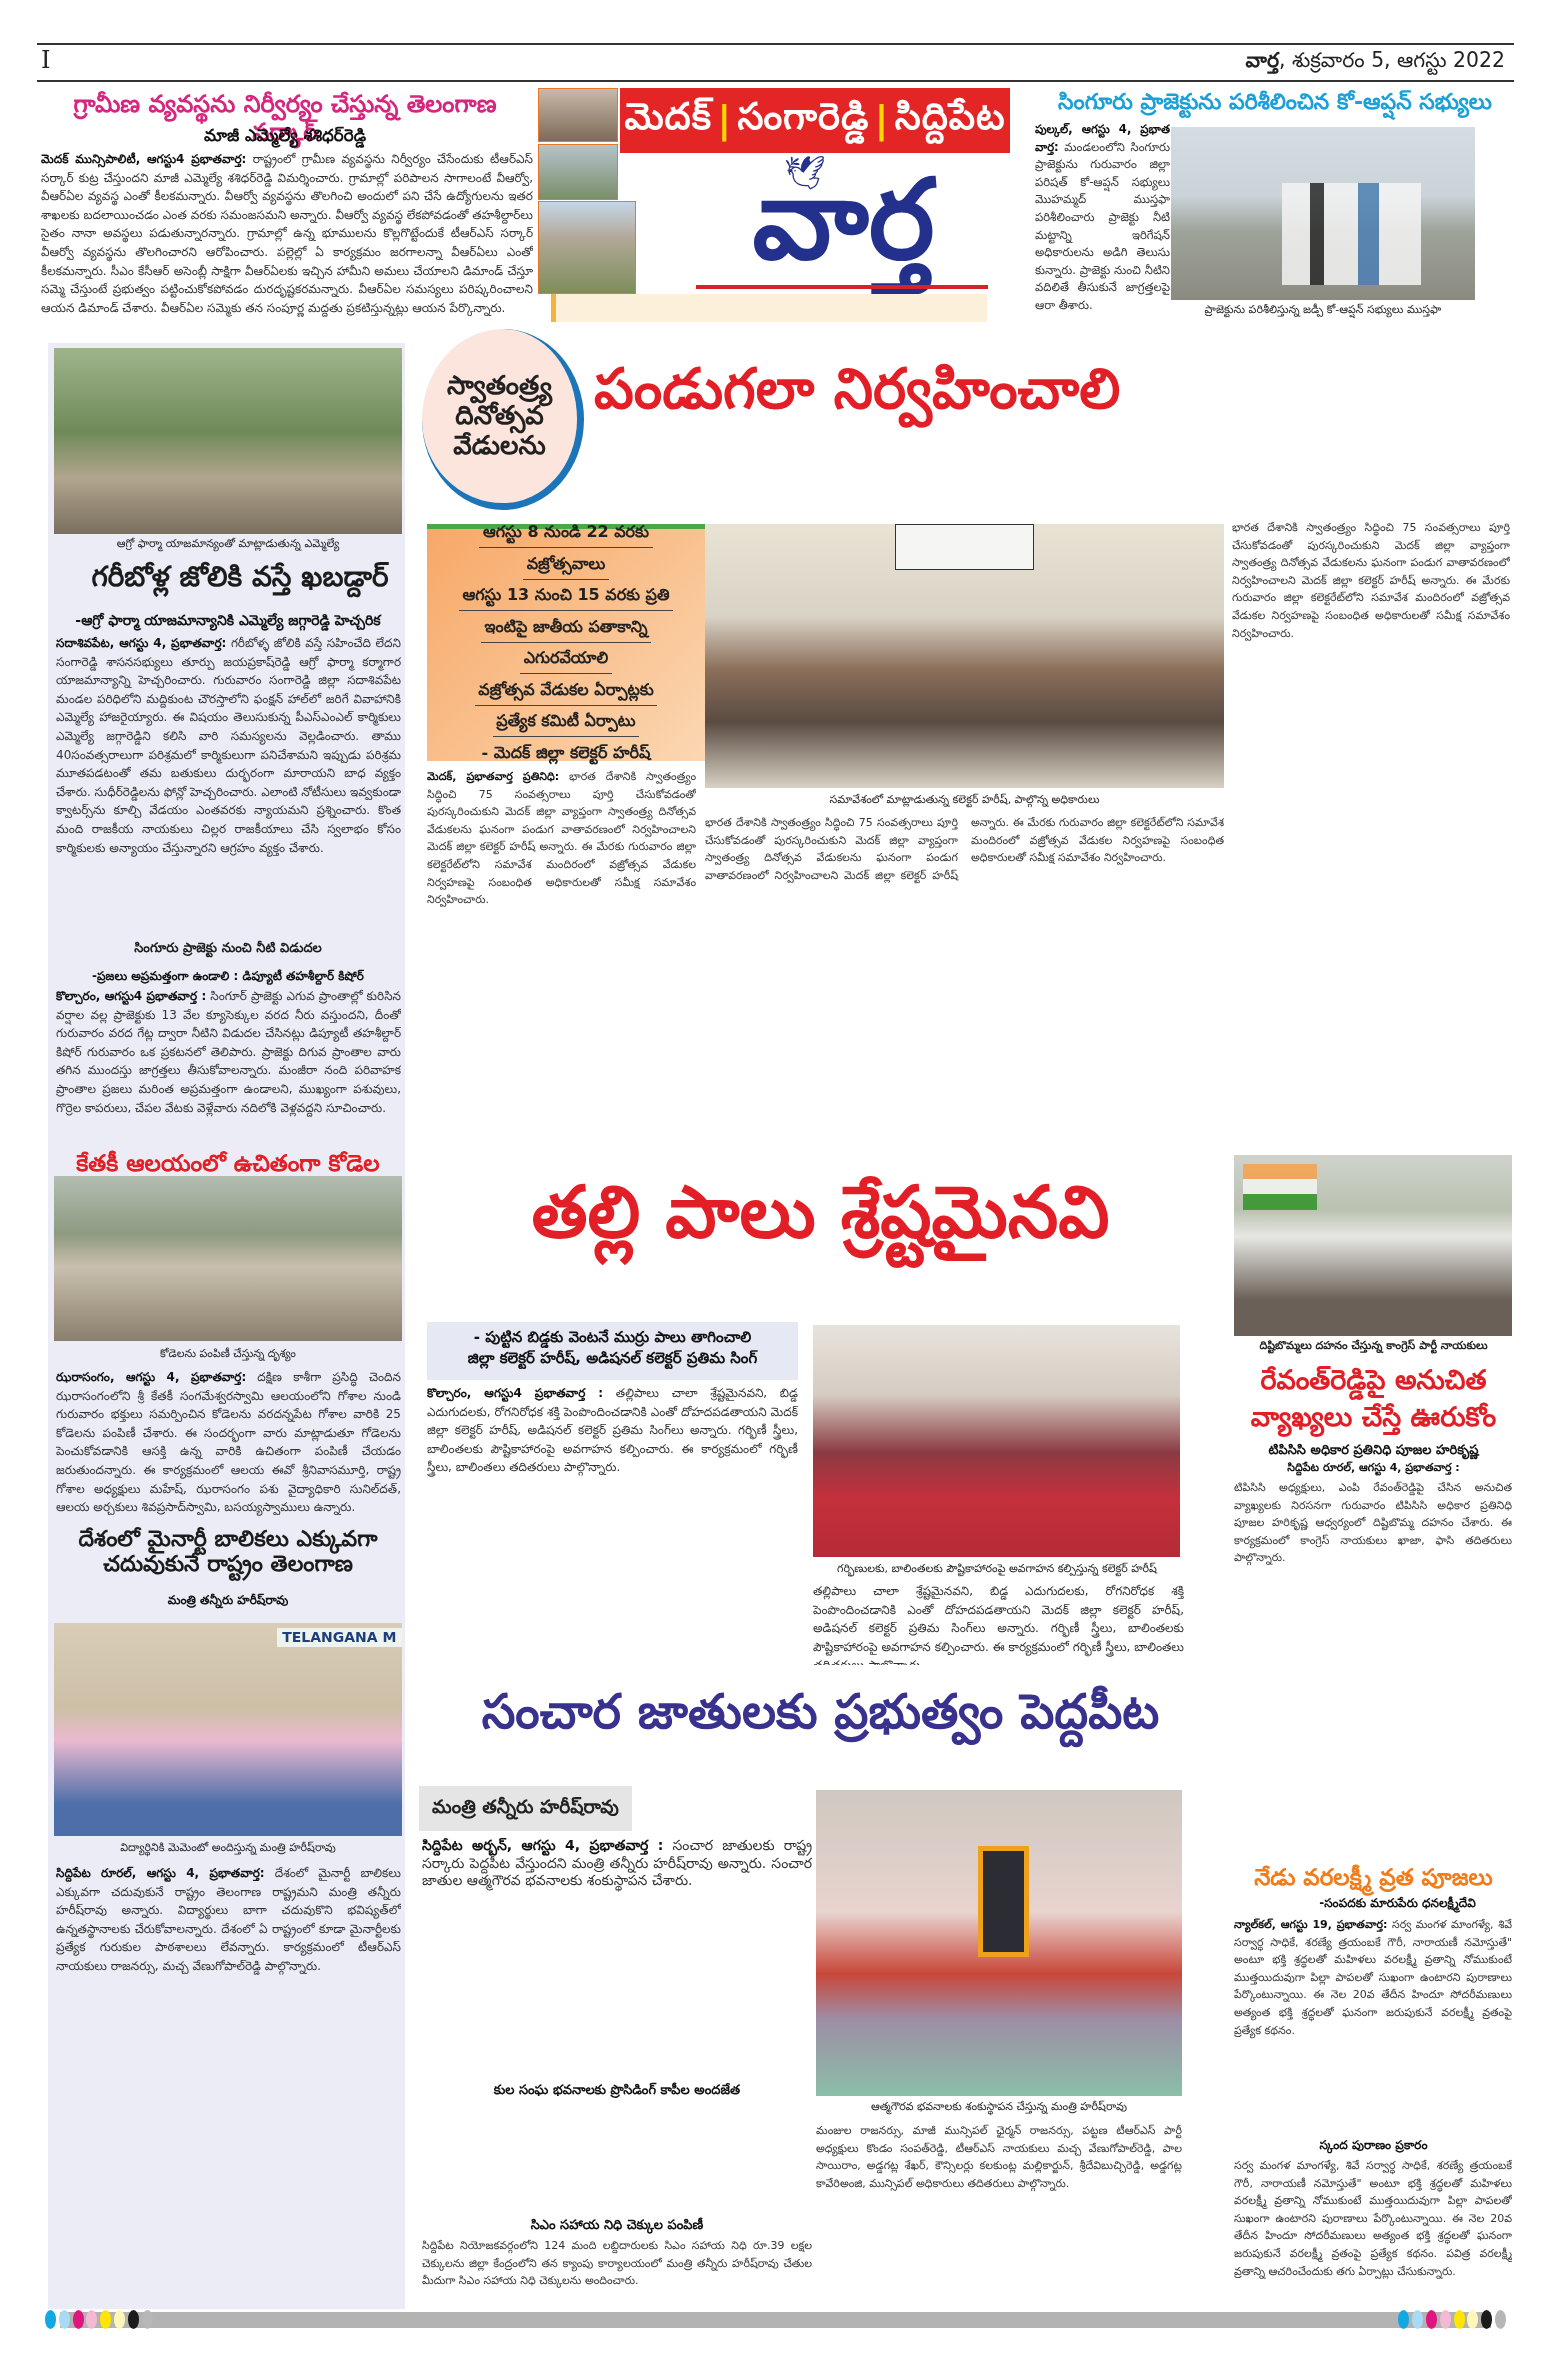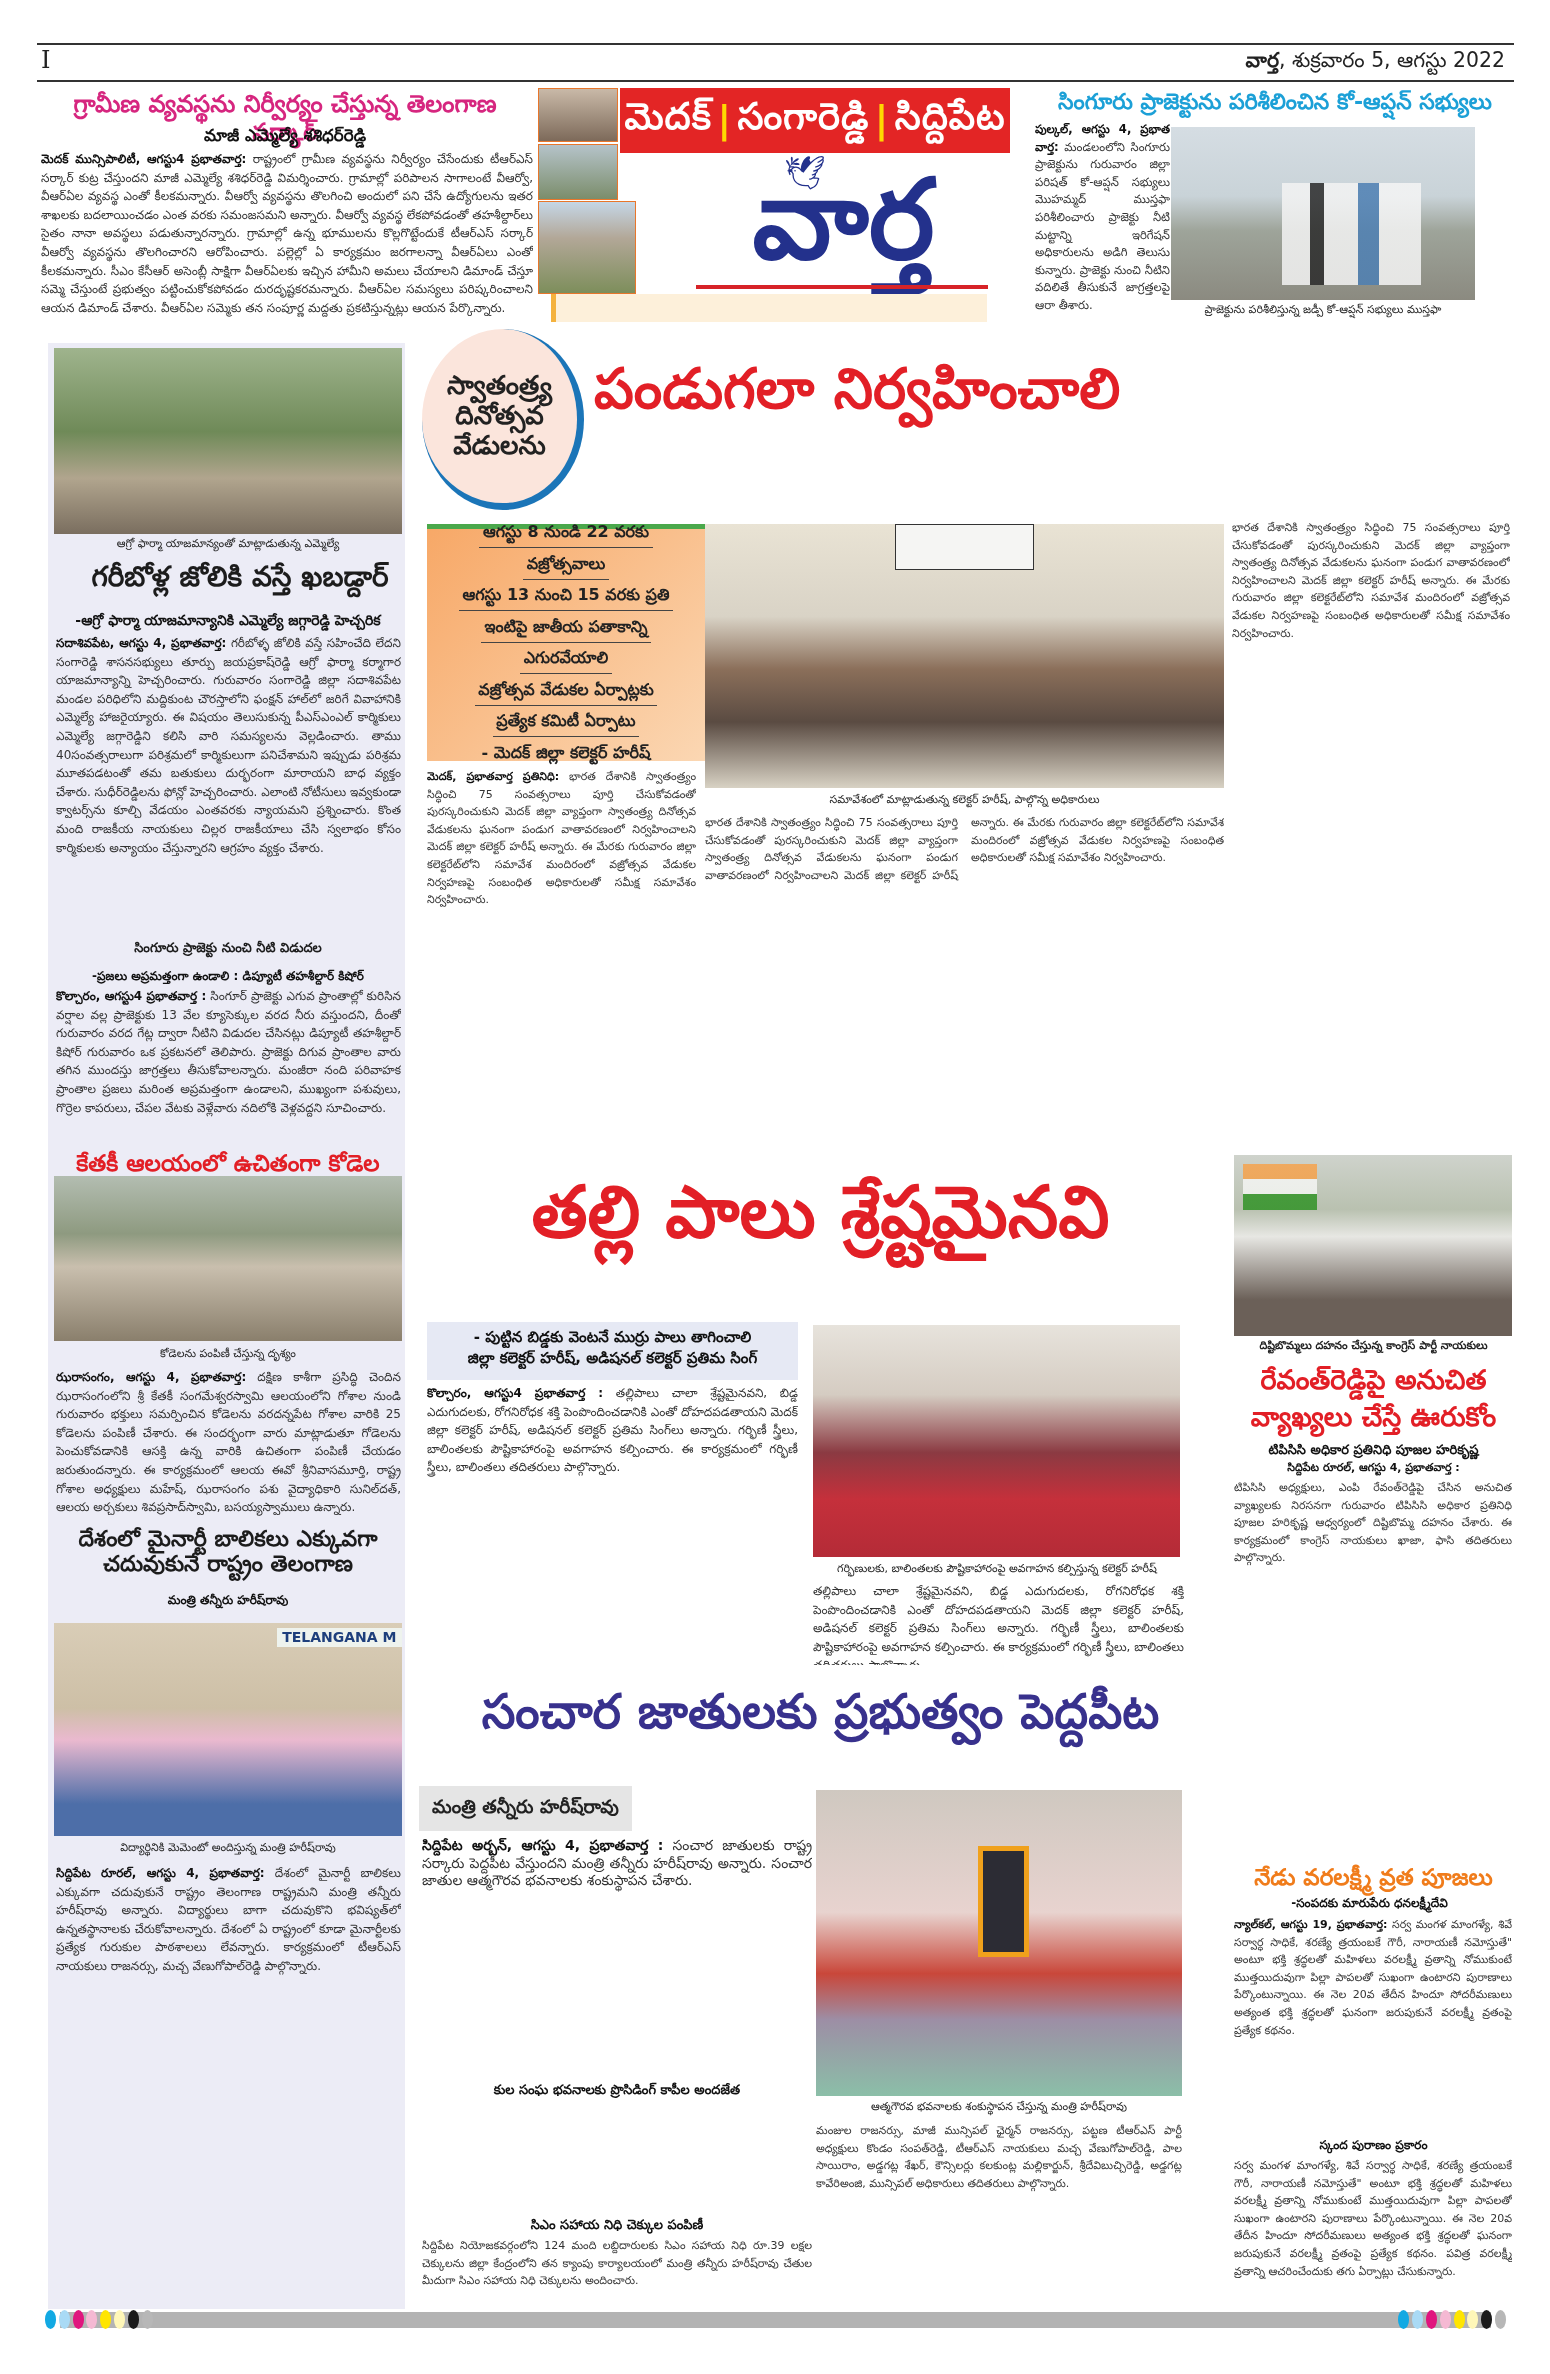--- a/index.html
+++ b/index.html
@@ -215,21 +215,21 @@
 </div>
 <div class="photo" style="left:816px; top:1790px; width:366px; height:306px; background:linear-gradient(#cfc8c0 0%,#e8d3cf 40%,#c9473a 60%,#9d8ea5 75%,#8bbfa8 100%);">
   <div style="position:absolute;left:162px;top:56px;width:51px;height:111px;background:#2c2c34;border:5.6px solid #f0a11c;"></div>
 </div>
 <div class="caption" style="left:816px; top:2100px; width:366px;">ఆత్మగౌరవ భవనాలకు శంకుస్థాపన చేస్తున్న మంత్రి హరీష్‌రావు</div>
 <div class="article" style="left:816px; top:2122px; width:366px; height:181px; overflow:hidden; font-size:11px; line-height:17.6px;">
   <span>మంజుల రాజనర్సు, మాజీ మున్సిపల్ ఛైర్మన్ రాజనర్సు, పట్టణ టీఆర్ఎస్ పార్టీ అధ్యక్షులు కొండం సంపత్‌రెడ్డి, టీఆర్ఎస్ నాయకులు మచ్చ వేణుగోపాల్‌రెడ్డి, పాల సాయిరాం, అడ్డగట్ల శేఖర్, కౌన్సిలర్లు కలకుంట్ల మల్లికార్జున్, శ్రీదేవిబుచ్చిరెడ్డి, అడ్డగట్ల కావేరిఅంజి, మున్సిపల్ అధికారులు తదితరులు పాల్గొన్నారు.</span>
 </div>
 
 <div class="headline orange" style="left:1232px; top:1864px; width:283px; font-size:23px;">నేడు వరలక్ష్మీ వ్రత పూజలు</div>
-<div class="sub" style="left:1228px; top:1896px; width:283px; font-size:12px;">-సంపదకు మారుపేరు ధనలక్ష్మీదేవి</div>
+<div class="sub" style="left:1256px; top:1896px; width:283px; font-size:12px;">-సంపదకు మారుపేరు ధనలక్ష్మీదేవి</div>
 <div class="article" style="left:1234px; top:1916px; width:278px; height:218px; overflow:hidden; font-size:11px; line-height:17.6px;">
   <span class="dl">న్యాల్‌కల్, ఆగస్టు 19, ప్రభాతవార్త:</span>
   <span>సర్వ మంగళ మాంగళ్యే, శివే సర్వార్ధ సాధికే, శరణ్యే త్రయంబకే గౌరీ, నారాయణీ నమోస్తుతే" అంటూ భక్తి శ్రద్ధలతో మహిళలు వరలక్ష్మీ వ్రతాన్ని నోముకుంటే ముత్తయిదువుగా పిల్లా పాపలతో సుఖంగా ఉంటారని పురాణాలు పేర్కొంటున్నాయి. ఈ నెల 20వ తేదీన హిందూ సోదరీమణులు అత్యంత భక్తి శ్రద్ధలతో ఘనంగా జరుపుకునే వరలక్ష్మీ వ్రతంపై ప్రత్యేక కథనం.</span>
 </div>
 <div class="sub" style="left:1232px; top:2138px; width:283px; font-size:12px;">స్కంద పురాణం ప్రకారం</div>
 <div class="article" style="left:1234px; top:2157px; width:278px; height:148px; overflow:hidden; font-size:11px; line-height:17.6px;">
   <span>సర్వ మంగళ మాంగళ్యే, శివే సర్వార్ధ సాధికే, శరణ్యే త్రయంబకే గౌరీ, నారాయణీ నమోస్తుతే" అంటూ భక్తి శ్రద్ధలతో మహిళలు వరలక్ష్మీ వ్రతాన్ని నోముకుంటే ముత్తయిదువుగా పిల్లా పాపలతో సుఖంగా ఉంటారని పురాణాలు పేర్కొంటున్నాయి. ఈ నెల 20వ తేదీన హిందూ సోదరీమణులు అత్యంత భక్తి శ్రద్ధలతో ఘనంగా జరుపుకునే వరలక్ష్మీ వ్రతంపై ప్రత్యేక కథనం.</span>
   <span>పవిత్ర వరలక్ష్మీ వ్రతాన్ని ఆచరించేందుకు తగు ఏర్పాట్లు చేసుకున్నారు.</span>
 </div>
 

